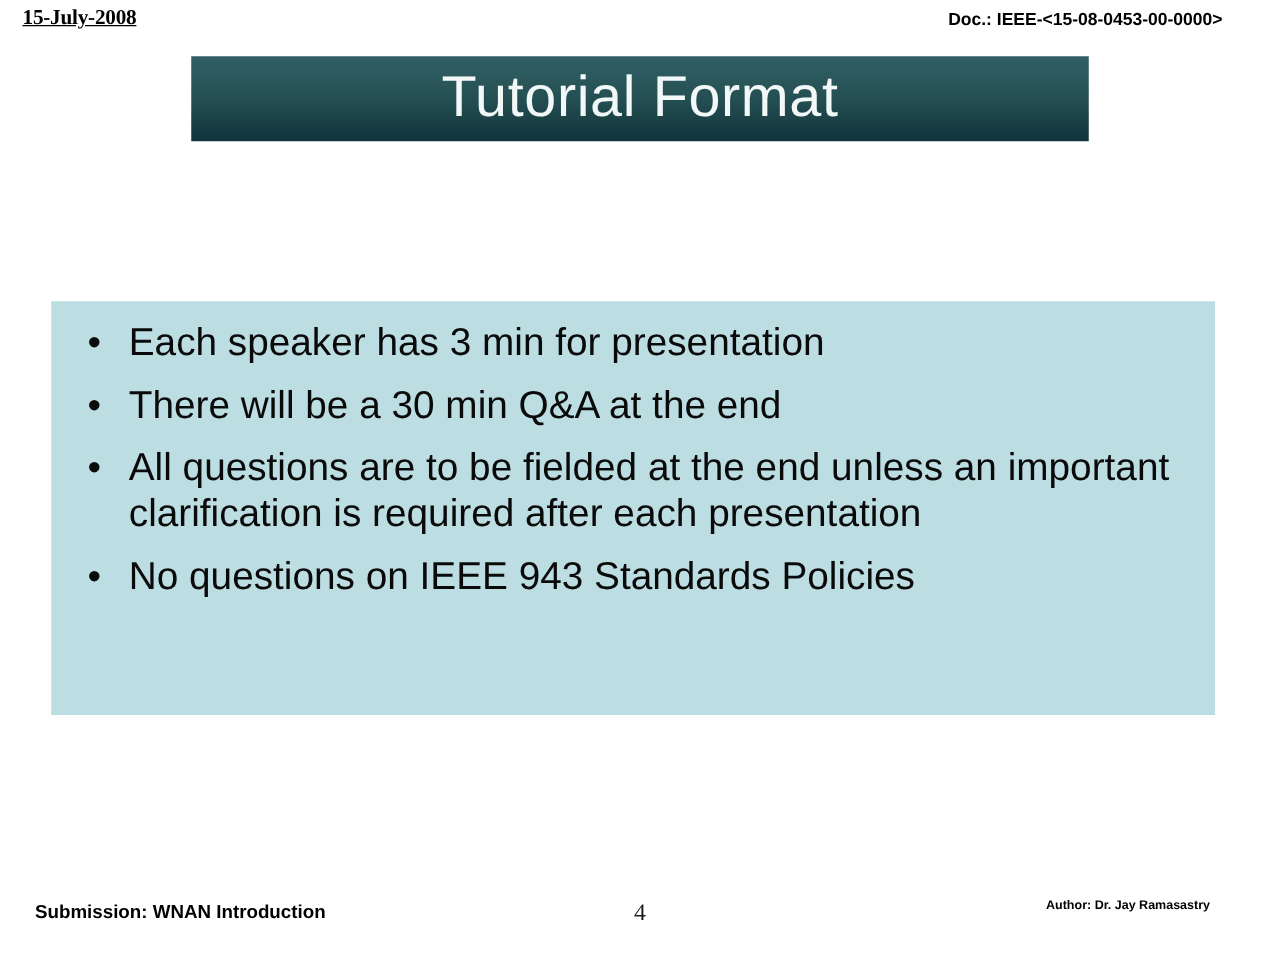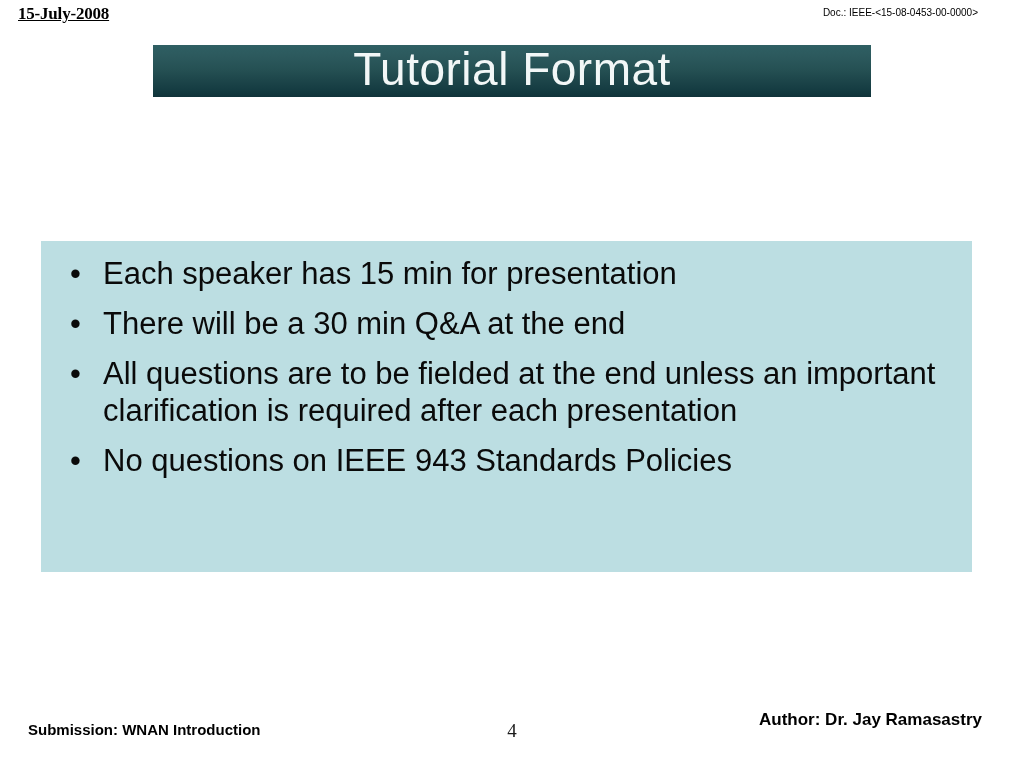--- a/index.html
+++ b/index.html
@@ -33,33 +33,33 @@
     color: #000000;
     letter-spacing: -0.2px;
     white-space: nowrap;
     text-decoration: underline;
   }
   .hdr-doc {
     position: absolute;
     right: 46px;
     top: 7px;
     font-family: "Liberation Sans", sans-serif;
-    font-weight: normal;
-    font-size: 10px;
+    font-weight: bold;
+    font-size: 14px;
     color: #000000;
     white-space: nowrap;
   }
 
   
   .title-banner {
     position: absolute;
     left: 153px;
     top: 45px;
     width: 718px;
-    height: 52px;
+    height: 68px;
     background: linear-gradient(to bottom,
         #2f5f63 0%,
         #2c595d 22%,
         #255053 48%,
         #1b4348 72%,
         #133a40 90%,
         #10333a 100%);
     display: flex;
     align-items: center;
     justify-content: center;
@@ -133,25 +133,25 @@
     right: 0;
     bottom: 26px;
     text-align: center;
     font-family: "Liberation Serif", serif;
     font-weight: normal;
     font-size: 19px;
     color: #1a1a1a;
   }
   .ftr-right {
     position: absolute;
-    right: 42px;
+    right: 56px;
     bottom: 38px;
     font-family: "Liberation Sans", sans-serif;
     font-weight: bold;
-    font-size: 17px;
+    font-size: 10px;
     color: #000000;
     white-space: nowrap;
     margin-top: 44px;
   }
 </style>
 </head>
 <body>
 
 <div class="slide">
 
@@ -160,21 +160,21 @@
   <div class="hdr-doc">Doc.: IEEE-&lt;15-08-0453-00-0000&gt;</div>
 
   <div class="title-banner">
     <div class="title-text">Tutorial Format</div>
   </div>
 
   <div class="content-box">
     <ul class="bullet-list">
       <li class="bullet-item">
         <span class="dot">•</span>
-        <span class="txt">Each speaker has 15 min for presentation</span>
+        <span class="txt">Each speaker has 3 min for presentation</span>
       </li>
       <li class="bullet-item">
         <span class="dot">•</span>
         <span class="txt">There will be a 30 min Q&amp;A at the end</span>
       </li>
       <li class="bullet-item">
         <span class="dot">•</span>
         <span class="txt">All questions are to be fielded at the end unless an important clarification is required after each presentation</span>
       </li>
       <li class="bullet-item">

